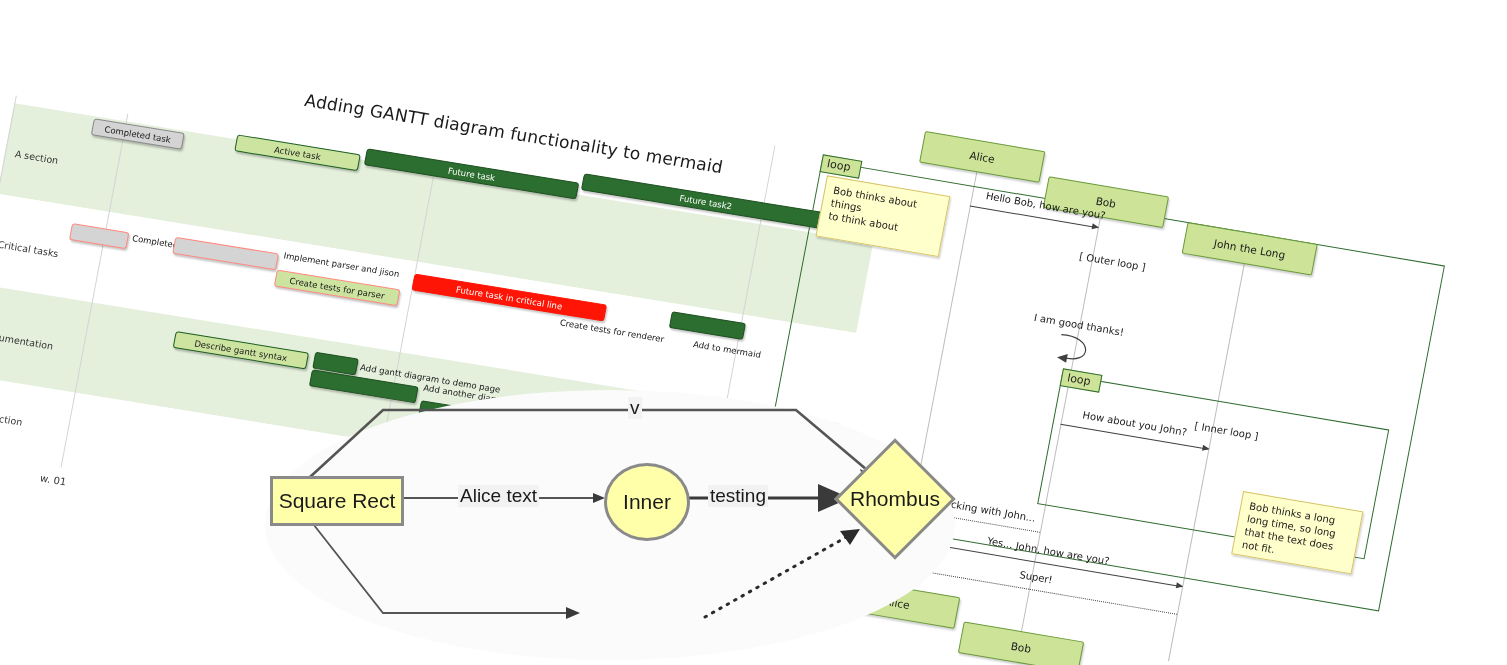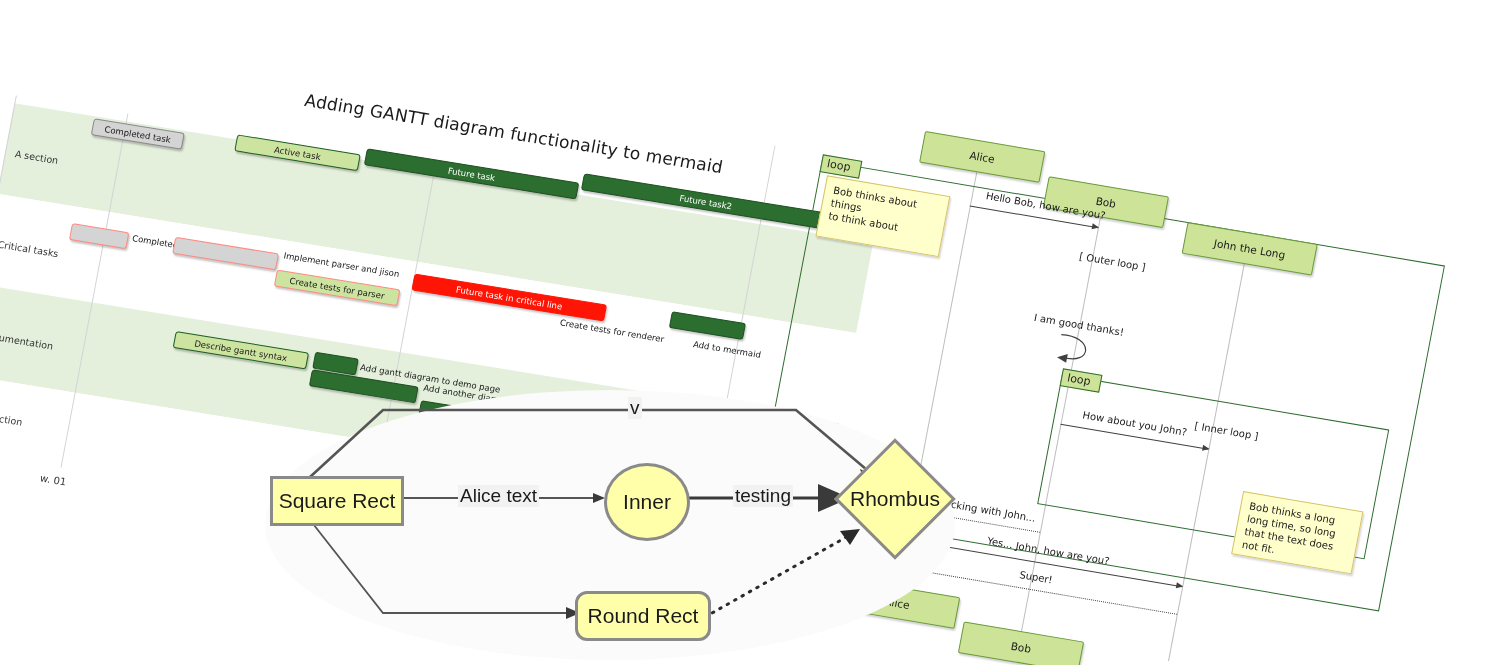--- a/index.html
+++ b/index.html
@@ -262,22 +262,19 @@
     </div>
 
     <div class="node circle" style="left:354px; top:78px;  width:80px;  height:72px;">
       <span>Inner</span>
     </div>
 
     <div class="node diamond" style="left:602px; top:71px; width:80px; height:80px;">
       <span>Rhombus</span>
     </div>
 
-    <div class="node round" style="left:325px; top:206px; width:130px; height:44px;">
-      <span>Round Rect</span>
-    </div>
 
     <div class="edge-label" style="left:378px; top:12px;">v</div>
     <div class="edge-label" style="left:208px; top:100px;">Alice text</div>
-    <div class="edge-label" style="left:483px; top:100px;text-align:center;">testing</div>
+    <div class="edge-label" style="left:458px; top:100px;text-align:center;">testing</div>
   </div>
 
 </div>
 
 </body></html>

